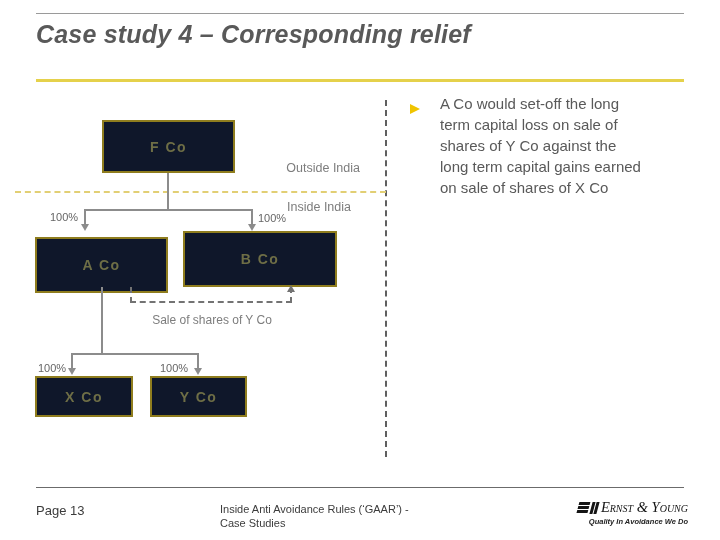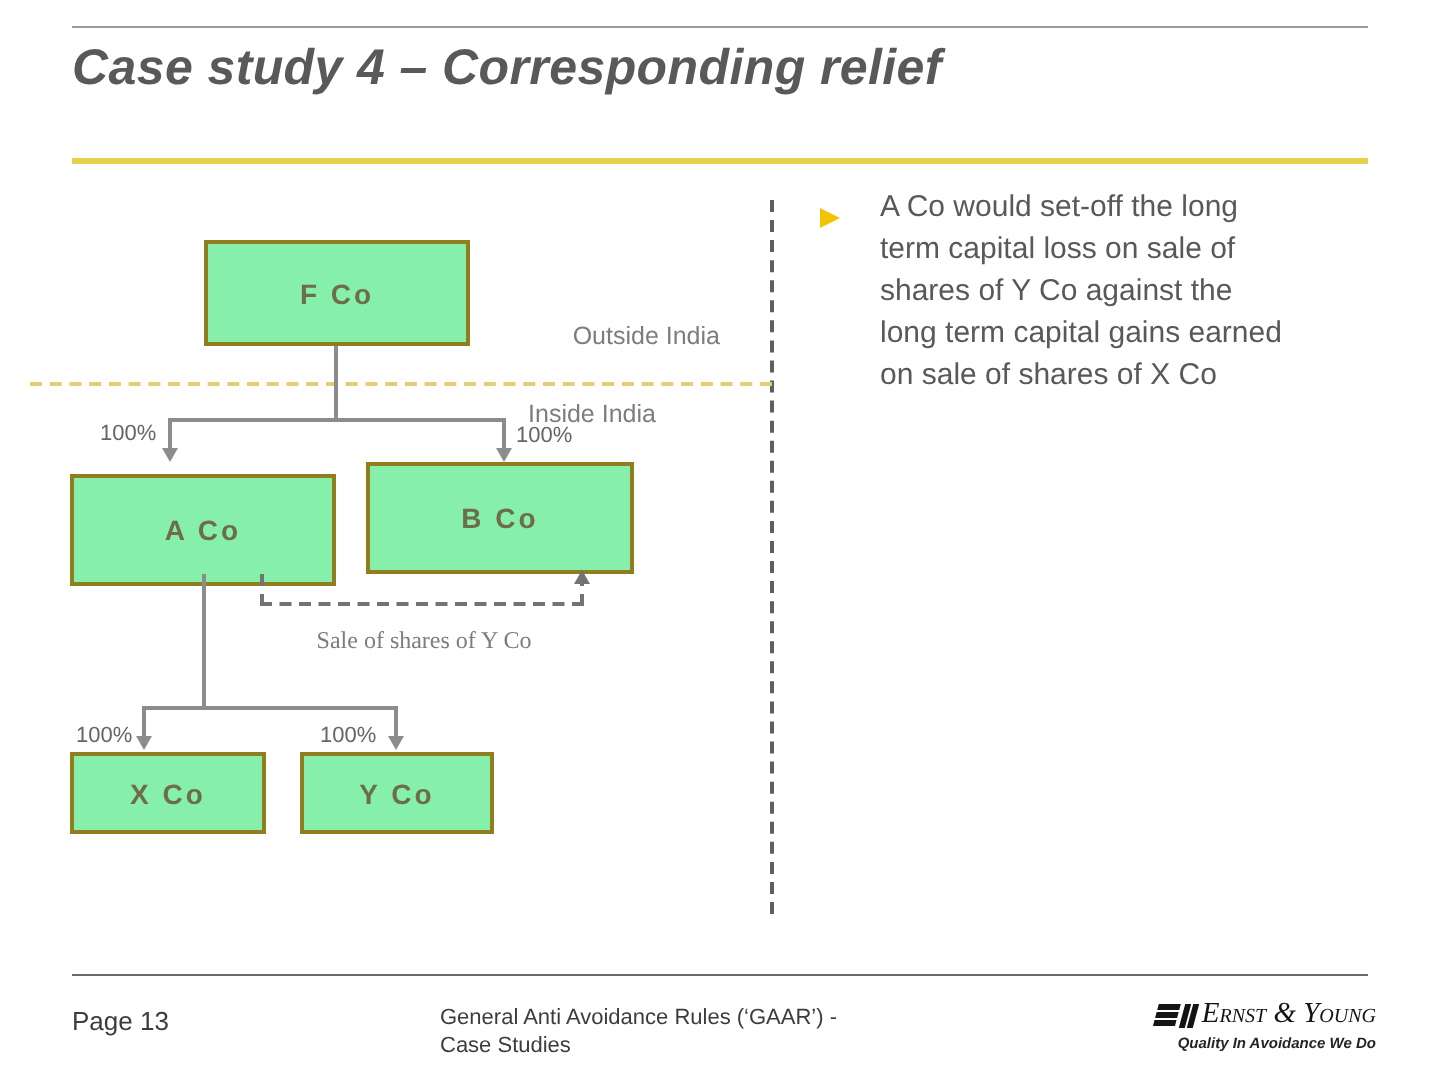--- a/index.html
+++ b/index.html
@@ -17,46 +17,46 @@
     border-top:5px solid transparent;border-bottom:5px solid transparent;
     border-left:10px solid #F0C400;}
   .bullet-text{position:absolute;left:440px;top:93px;width:256px;font-size:15px;
     line-height:21px;color:#595959;white-space:pre-line;}
 
   
   .v-dashed{position:absolute;left:385px;top:100px;height:357px;width:0;
     border-left:2px dashed #5f5f5f;}
 
   
-  .node{position:absolute;background:#86efac;border:2px solid #8F7D1E;box-sizing:border-box;
+  .node{position:absolute;background:#0f172a;border:2px solid #8F7D1E;box-sizing:border-box;
     display:flex;align-items:center;justify-content:center;font-size:14px;font-weight:bold;
     color:#6e6e46;letter-spacing:1.5px;}
   .node-fco{left:102px;top:120px;width:133px;height:53px;}
   .node-aco{left:35px;top:237px;width:133px;height:56px;}
-  .node-bco{left:183px;top:231px;width:134px;height:56px;}
+  .node-bco{left:183px;top:231px;width:154px;height:56px;}
   .node-xco{left:35px;top:376px;width:98px;height:41px;}
   .node-yco{left:150px;top:376px;width:97px;height:41px;}
 
   .line{position:absolute;background:#8c8c8c;}
   .arrow-down{position:absolute;width:0;height:0;
     border-left:4px solid transparent;border-right:4px solid transparent;
     border-top:7px solid #8c8c8c;}
   .arrow-up{position:absolute;width:0;height:0;
     border-left:4px solid transparent;border-right:4px solid transparent;
     border-bottom:7px solid #737373;}
 
   .india-line{position:absolute;left:15px;top:191px;width:371px;height:0;
     border-top:2px dashed #E2CF74;}
   .geo-label{position:absolute;font-size:12.5px;color:#7d7d7d;}
   .pct{position:absolute;font-size:11px;color:#666666;}
 
   .sale-path{position:absolute;left:130px;top:287px;width:162px;height:16px;box-sizing:border-box;
     border-left:2px dashed #737373;border-right:2px dashed #737373;border-bottom:2px dashed #737373;}
   .sale-label{position:absolute;left:131px;top:313px;width:162px;text-align:center;
-    font-size:12px;color:#7d7d7d;font-family:Liberation Serif, serif;}
+    font-size:12px;color:#7d7d7d;}
 
   
   .footer-rule{position:absolute;left:36px;top:487px;width:648px;height:1px;background:#6b6b6b;}
   .page-num{position:absolute;left:36px;top:503px;font-size:13px;color:#3c3c3c;}
   .footer-center{position:absolute;left:220px;top:503px;width:240px;font-size:11px;
     line-height:13.5px;color:#3c3c3c;white-space:pre-line;}
 
   .ey-logo{position:absolute;left:556px;top:499px;width:132px;}
   .ey-top{display:flex;align-items:center;justify-content:flex-end;}
   .ey-bars{display:flex;flex-direction:column;gap:1.5px;transform:skewX(-15deg);margin-right:2px;}
@@ -82,21 +82,21 @@
   <div class="bullet-tri"></div>
   <div class="bullet-text">A Co would set-off the long
 term capital loss on sale of
 shares of Y Co against the
 long term capital gains earned
 on sale of shares of X Co</div>
 
   <div class="node node-fco">F Co</div>
   <div class="geo-label" style="left:250px;top:161px;width:110px;text-align:right;">Outside India</div>
   <div class="india-line"></div>
-  <div class="geo-label" style="left:241px;top:200px;width:110px;text-align:center;">Inside India</div>
+  <div class="geo-label" style="left:241px;top:200px;width:110px;text-align:right;">Inside India</div>
 
   <div class="line" style="left:167px;top:173px;width:2px;height:37px;"></div>
   <div class="line" style="left:84px;top:209px;width:169px;height:2px;"></div>
   <div class="line" style="left:84px;top:209px;width:2px;height:16px;"></div>
   <div class="arrow-down" style="left:81px;top:224px;"></div>
   <div class="line" style="left:251px;top:209px;width:2px;height:16px;"></div>
   <div class="arrow-down" style="left:248px;top:224px;"></div>
   <div class="pct" style="left:50px;top:211px;">100%</div>
   <div class="pct" style="left:258px;top:212px;">100%</div>
 
@@ -114,21 +114,21 @@
   <div class="line" style="left:197px;top:353px;width:2px;height:16px;"></div>
   <div class="arrow-down" style="left:194px;top:368px;"></div>
   <div class="pct" style="left:38px;top:362px;">100%</div>
   <div class="pct" style="left:160px;top:362px;">100%</div>
 
   <div class="node node-xco">X Co</div>
   <div class="node node-yco">Y Co</div>
 
   <div class="footer-rule"></div>
   <div class="page-num">Page 13</div>
-  <div class="footer-center">General Anti Avoidance Rules (‘GAAR’) -
+  <div class="footer-center">Inside Anti Avoidance Rules (‘GAAR’) -
 Case Studies</div>
 
   <div class="ey-logo">
     <div class="ey-top">
       <span class="ey-bars">
           <i></i>
           <i></i>
           <i></i>
         </span>
       <span class="ey-sticks">

